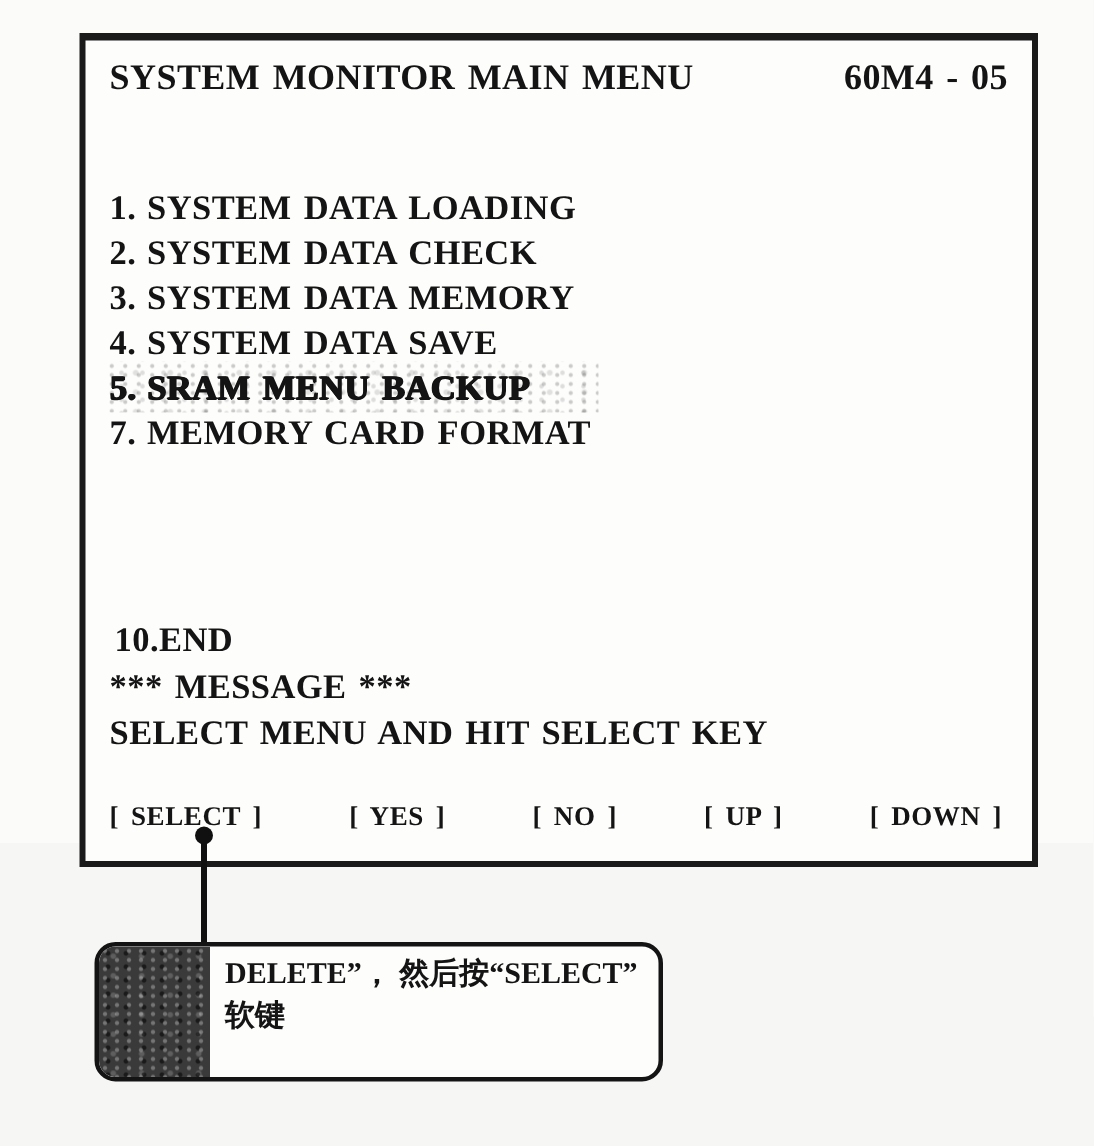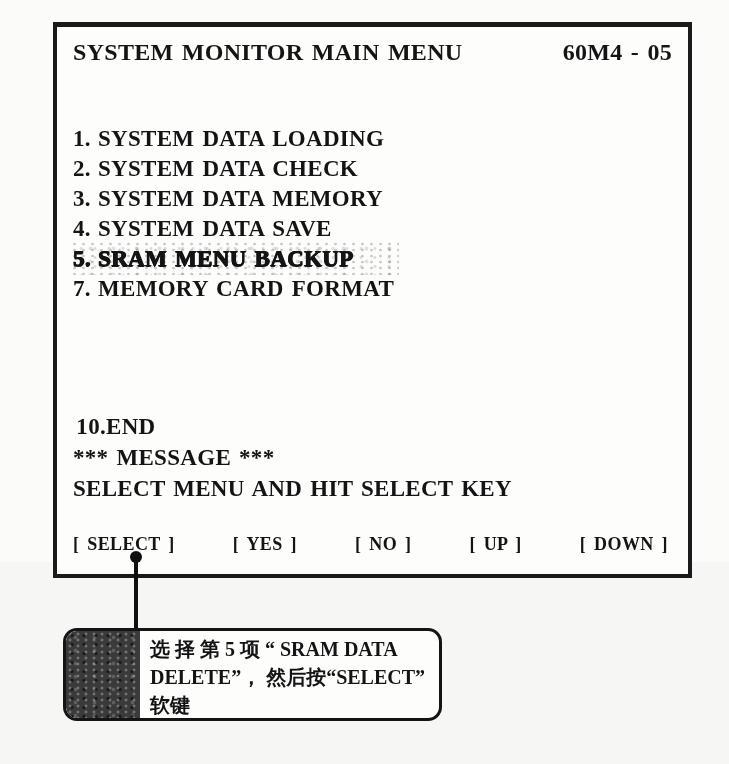--- a/index.html
+++ b/index.html
@@ -119,19 +119,18 @@
     </div>
 
   </div>
 
   <div class="callout-dot"></div>
   <div class="callout-line"></div>
 
   <div class="callout-box">
     <div class="callout-shade"></div>
     <div class="callout-text">
-      <div>选 择 第 5 项 “ SRAM  DATA</div>
       <div>DELETE”， 然后按“SELECT”</div>
       <div>软键</div>
     </div>
   </div>
 
 </div>
 
 </body></html>

